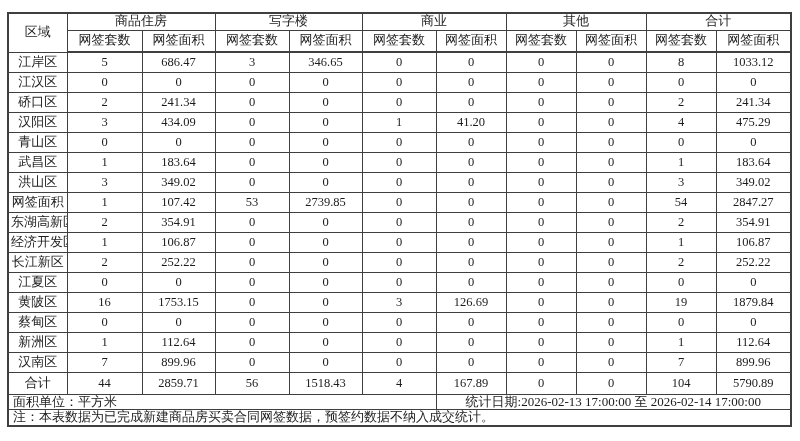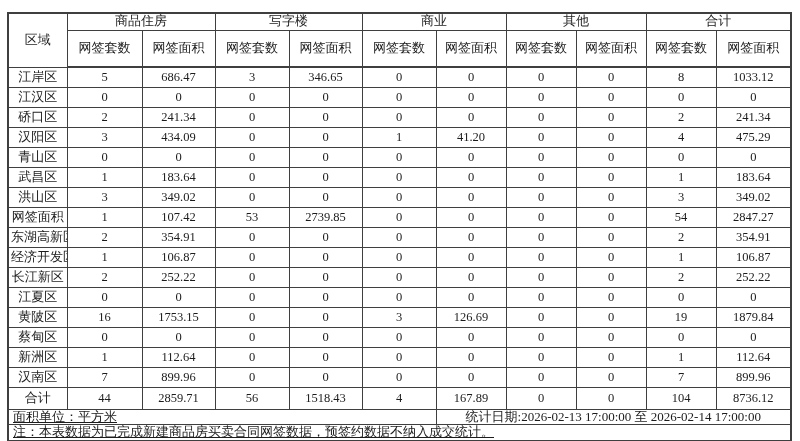--- a/index.html
+++ b/index.html
@@ -24,25 +24,25 @@
     text-align: center;
     vertical-align: middle;
     font-weight: normal;
     font-size: 13px;
     color: #1c1c1c;
     white-space: nowrap;
     overflow: hidden;
     line-height: 1.15;
   }
   tr.group-header-row th { height: 17px; margin-top: 19px; }
-  tr.sub-header-row th { height: 37px; border-bottom-width: 2px; }
+  tr.sub-header-row th { height: 22px; border-bottom-width: 2px; }
   tbody.data-body td, tbody.data-body th { height: 20px; }
   tr.total-row td, tr.total-row th { height: 22px; }
   tr.meta-row td { height: 15px; }
-  .left-align { text-align: left; padding-left: 4px; text-decoration: underline; }
+  .left-align { text-align: left; padding-left: 4px; }
   .num-cell { font-size: 12.5px; }
 </style>
 </head>
 <body>
 
 <div class="table-wrap">
   <table>
     <colgroup>
       <col style="width:59px">
       <col style="width:75px">
@@ -291,21 +291,21 @@
           <th>合计</th>
           <td class="num-cell">44</td>
           <td class="num-cell">2859.71</td>
           <td class="num-cell">56</td>
           <td class="num-cell">1518.43</td>
           <td class="num-cell">4</td>
           <td class="num-cell">167.89</td>
           <td class="num-cell">0</td>
           <td class="num-cell">0</td>
           <td class="num-cell">104</td>
-          <td class="num-cell">8736.12</td>
+          <td class="num-cell">5790.89</td>
         </tr>
       </tbody>
     <tbody>
       <tr class="meta-row">
         <td colspan="6" class="left-align">面积单位：平方米</td>
         <td colspan="5">统计日期:2026-02-13 17:00:00 至 2026-02-14 17:00:00</td>
       </tr>
       <tr class="meta-row">
         <td colspan="11" class="left-align">注：本表数据为已完成新建商品房买卖合同网签数据，预签约数据不纳入成交统计。</td>
       </tr>

